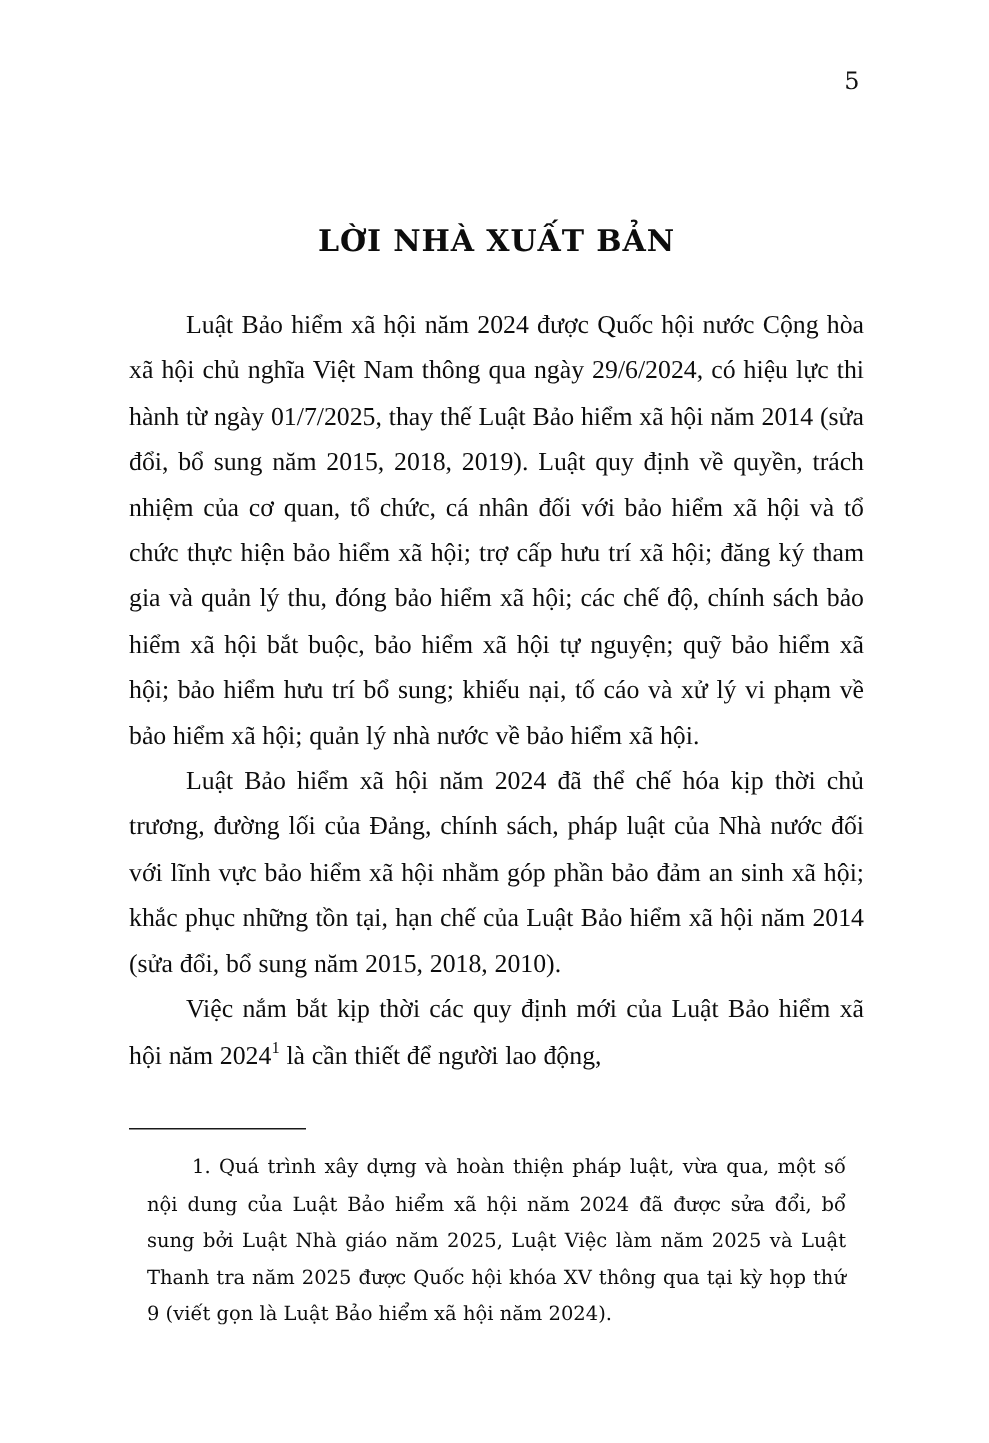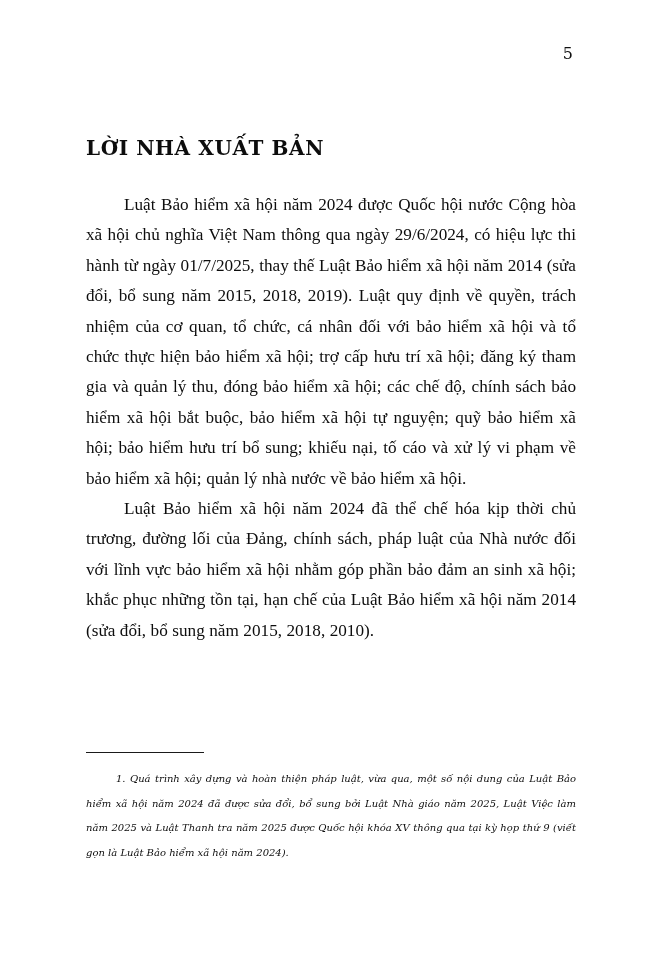--- a/index.html
+++ b/index.html
@@ -28,24 +28,25 @@
     font-family: "DejaVu Serif", serif;
     color: #111;
   }
   .content {
     position: absolute;
     left: 86px;
     top: 132px;
     width: 490px;
   }
   .doc-title {
+    text-align: center;
     font-size: 20px;
     font-weight: bold;
     letter-spacing: 0.6px;
-    margin: 4px 0 30px 0;
+    margin: 16px 0 30px 0;
     font-family: "DejaVu Serif", serif;
   }
   p.body-par {
     margin: 0;
     font-size: 17.2px;
     line-height: 30.4px;
     text-align: justify;
     text-indent: 38px;
     font-family: Liberation Serif, serif;
     -webkit-hyphens: none;
@@ -66,44 +67,44 @@
     top: 752px;
     width: 490px;
   }
   .footnote-rule {
     width: 118px;
     height: 0;
     border-top: 1.4px solid #1a1a1a;
     margin: 0 0 14px 0;
   }
   p.footnote {
-    margin: 0;
-    font-size: 10px;
+    margin: 12px;
+    font-size: 13px;
     line-height: 24.6px;
     text-align: justify;
     text-indent: 30px;
     font-family: "DejaVu Serif", serif;
-    font-style: italic;
   }
 </style>
 </head>
 <body>
 
 <div class="page">
 
   <div class="page-number">5</div>
 
   <div class="content">
 
     <h1 class="doc-title">LỜI NHÀ XUẤT BẢN</h1>
 
     <p class="body-par">Luật Bảo hiểm xã hội năm 2024 được Quốc hội nước Cộng hòa xã hội chủ nghĩa Việt Nam thông qua ngày 29/6/2024, có hiệu lực thi hành từ ngày 01/7/2025, thay thế Luật Bảo hiểm xã hội năm 2014 (sửa đổi, bổ sung năm 2015, 2018, 2019). Luật quy định về quyền, trách nhiệm của cơ quan, tổ chức, cá nhân đối với bảo hiểm xã hội và tổ chức thực hiện bảo hiểm xã hội; trợ cấp hưu trí xã hội; đăng ký tham gia và quản lý thu, đóng bảo hiểm xã hội; các chế độ, chính sách bảo hiểm xã hội bắt buộc, bảo hiểm xã hội tự nguyện; quỹ bảo hiểm xã hội; bảo hiểm hưu trí bổ sung; khiếu nại, tố cáo và xử lý vi phạm về bảo hiểm xã hội; quản lý nhà nước về bảo hiểm xã hội.</p>
 
     <p class="body-par">Luật Bảo hiểm xã hội năm 2024 đã thể chế hóa kịp thời chủ trương, đường lối của Đảng, chính sách, pháp luật của Nhà nước đối với lĩnh vực bảo hiểm xã hội nhằm góp phần bảo đảm an sinh xã hội; khắc phục những tồn tại, hạn chế của Luật Bảo hiểm xã hội năm 2014 (sửa đổi, bổ sung năm 2015, 2018, 2010).</p>
 
+    <p class="body-par last-open"><span>Việc nắm bắt kịp thời các quy định mới của Luật Bảo hiểm xã hội năm 2024</span><sup class="fn-ref">1</sup><span> là cần thiết để người lao động,</span></p>
 
   </div>
 
   <div class="footnote-area">
     <div class="footnote-rule"></div>
     <p class="footnote">1. Quá trình xây dựng và hoàn thiện pháp luật, vừa qua, một số nội dung của Luật Bảo hiểm xã hội năm 2024 đã được sửa đổi, bổ sung bởi Luật Nhà giáo năm 2025, Luật Việc làm năm 2025 và Luật Thanh tra năm 2025 được Quốc hội  khóa XV thông qua tại kỳ họp thứ 9 (viết gọn là Luật Bảo hiểm xã hội năm 2024).</p>
   </div>
 
 </div>
 

